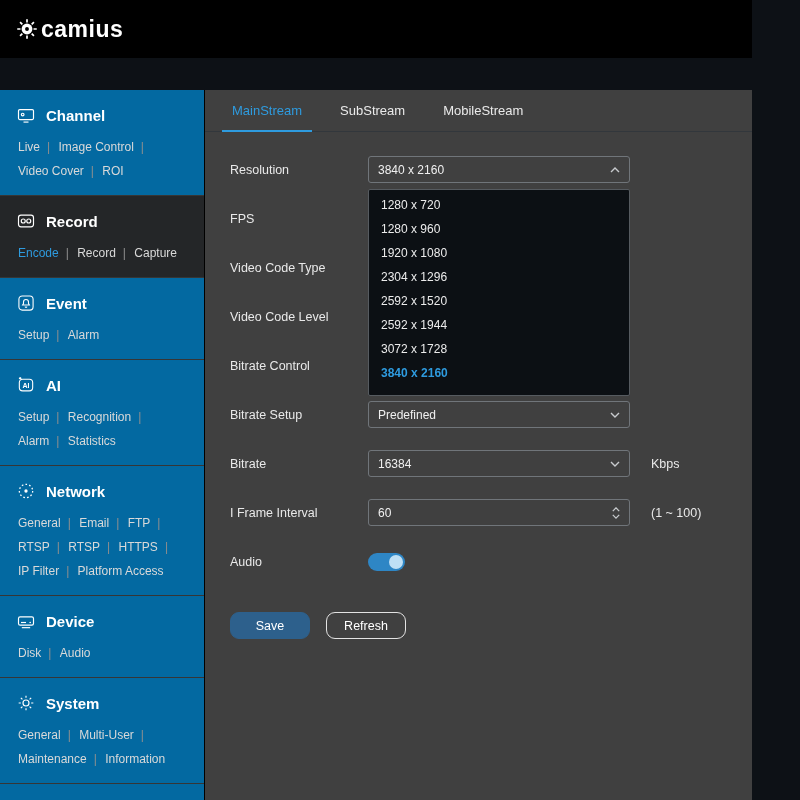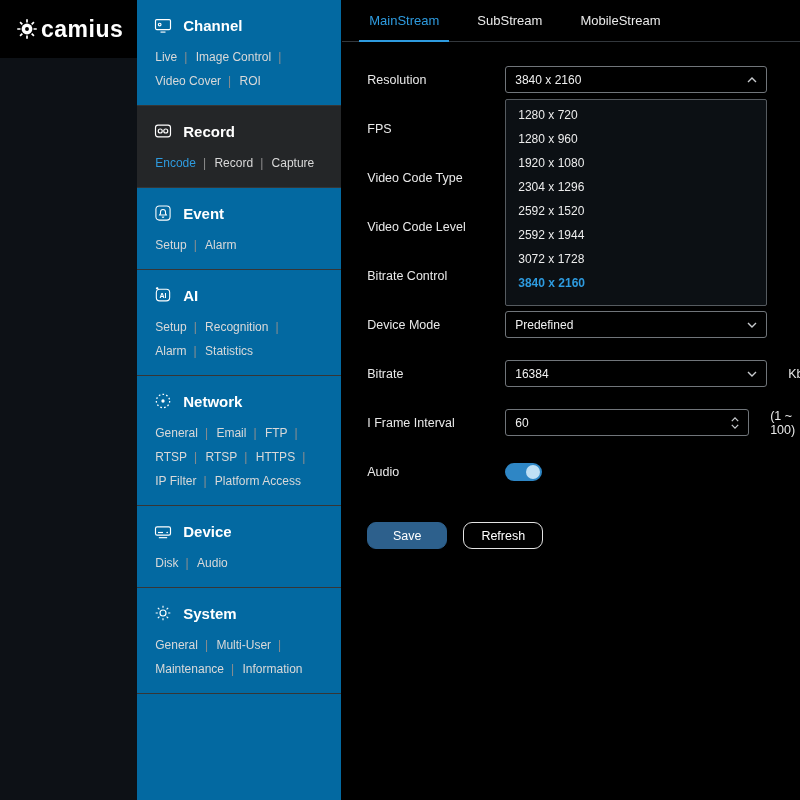--- a/index.html
+++ b/index.html
@@ -2,21 +2,21 @@
 <html><head>
 <meta charset="utf-8">
 <style>
   * { box-sizing: border-box; margin: 0; padding: 0; }
   html,body { width: 800px; height: 800px; overflow: hidden; }
   body {
     background: #0d1116;
     font-family: "Liberation Sans", sans-serif;
     color: #fff;
   }
-  .app { width: 644px; height: 800px; display: flex; flex-direction: row; }
+  .app { width: 752px; height: 800px; display: flex; flex-direction: column; gap: 32px; }
 
   
   header {
     height: 58px; background: #000; display: flex; align-items: center;
     padding: 0 14px; flex: 0 0 auto;
   }
   .logo { display: flex; align-items: center; }
   .logo svg { margin-right: 1px; }
   .logo-text { font-size: 23px; font-weight: 700; letter-spacing: .5px; color: #fff; }
 
@@ -31,21 +31,21 @@
   .nav-section { padding: 12px 16px 12px 16px; border-bottom: 1px solid #363636; }
   .nav-section.active { background: #242628; }
   .nav-header { display: flex; align-items: center; gap: 10px; padding: 3px 0 6px 0; cursor: pointer; }
   .nav-header .nav-title { font-size: 15px; font-weight: 700; color: #fff; }
   .nav-items { padding: 4px 0 0 2px; font-size: 12px; line-height: 24px; color: #d6d6d6; }
   .sub-item { display: inline-block; white-space: nowrap; cursor: pointer; color: #d9d9d9; }
   .sub-item:not(:last-child)::after { content: "|"; color: #8f8f8f; margin: 0 5px 0 7px; }
   .sub-item.active { color: #2e9bdf; }
 
   
-  main { flex: 1; display: flex; flex-direction: column; min-width: 0; background: #000000; }
+  main { flex: 1; display: flex; flex-direction: column; min-width: 0; background: #404040; }
   .tabs {
     height: 42px; flex: 0 0 42px; display: flex; align-items: stretch;
     padding-left: 13px; border-bottom: 1px solid #32373c;
   }
   .tab {
     padding: 0 14px; margin-right: 10px; display: flex; align-items: center;
     font-size: 13px; color: #eaeaea; cursor: pointer; position: relative;
   }
   .tab.active { color: #2e9bdf; }
   .tab.active::after {
@@ -273,21 +273,21 @@
 
         <div class="row">
           <div class="label">Video Code Level</div>
         </div>
 
         <div class="row">
           <div class="label">Bitrate Control</div>
         </div>
 
         <div class="row">
-          <div class="label">Device Mode</div>
+          <div class="label">Bitrate Setup</div>
           <div class="select">
             <span>Predefined</span>
             <svg width="10" height="6" viewBox="0 0 10 6">
                 <polyline points="1,1 5,5 9,1" fill="none" stroke="#c8cbce" stroke-width="1.4"></polyline>
               </svg>
           </div>
         </div>
 
         <div class="row">
           <div class="label">Bitrate</div>

